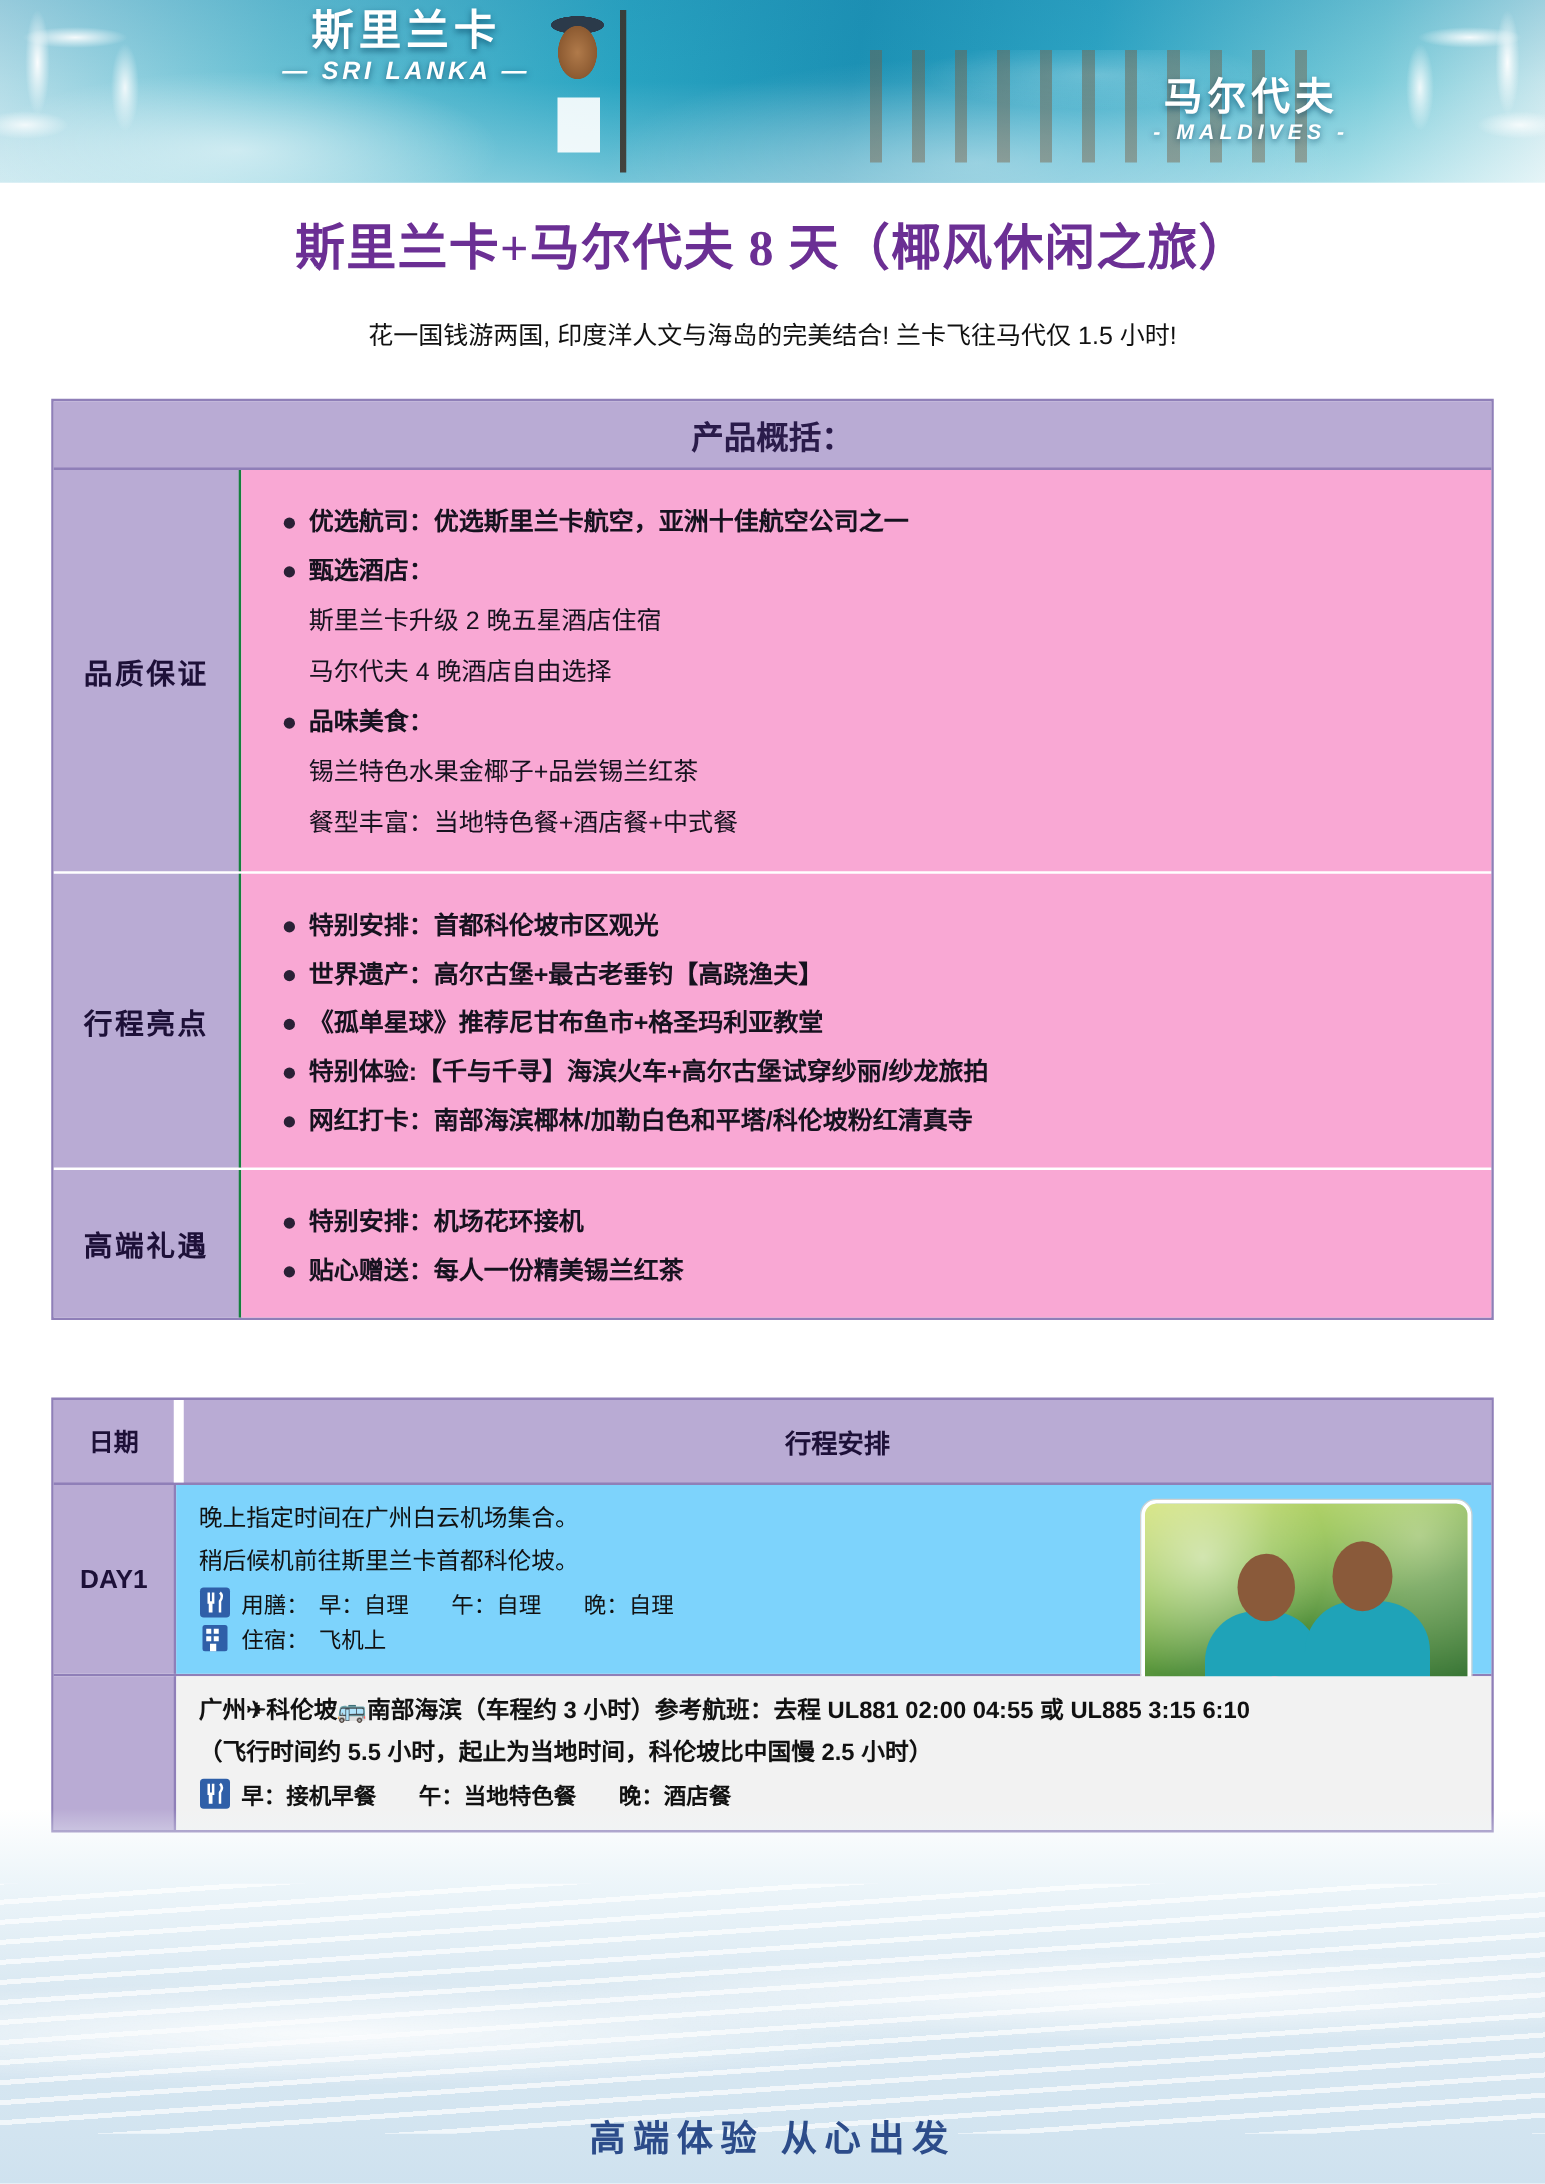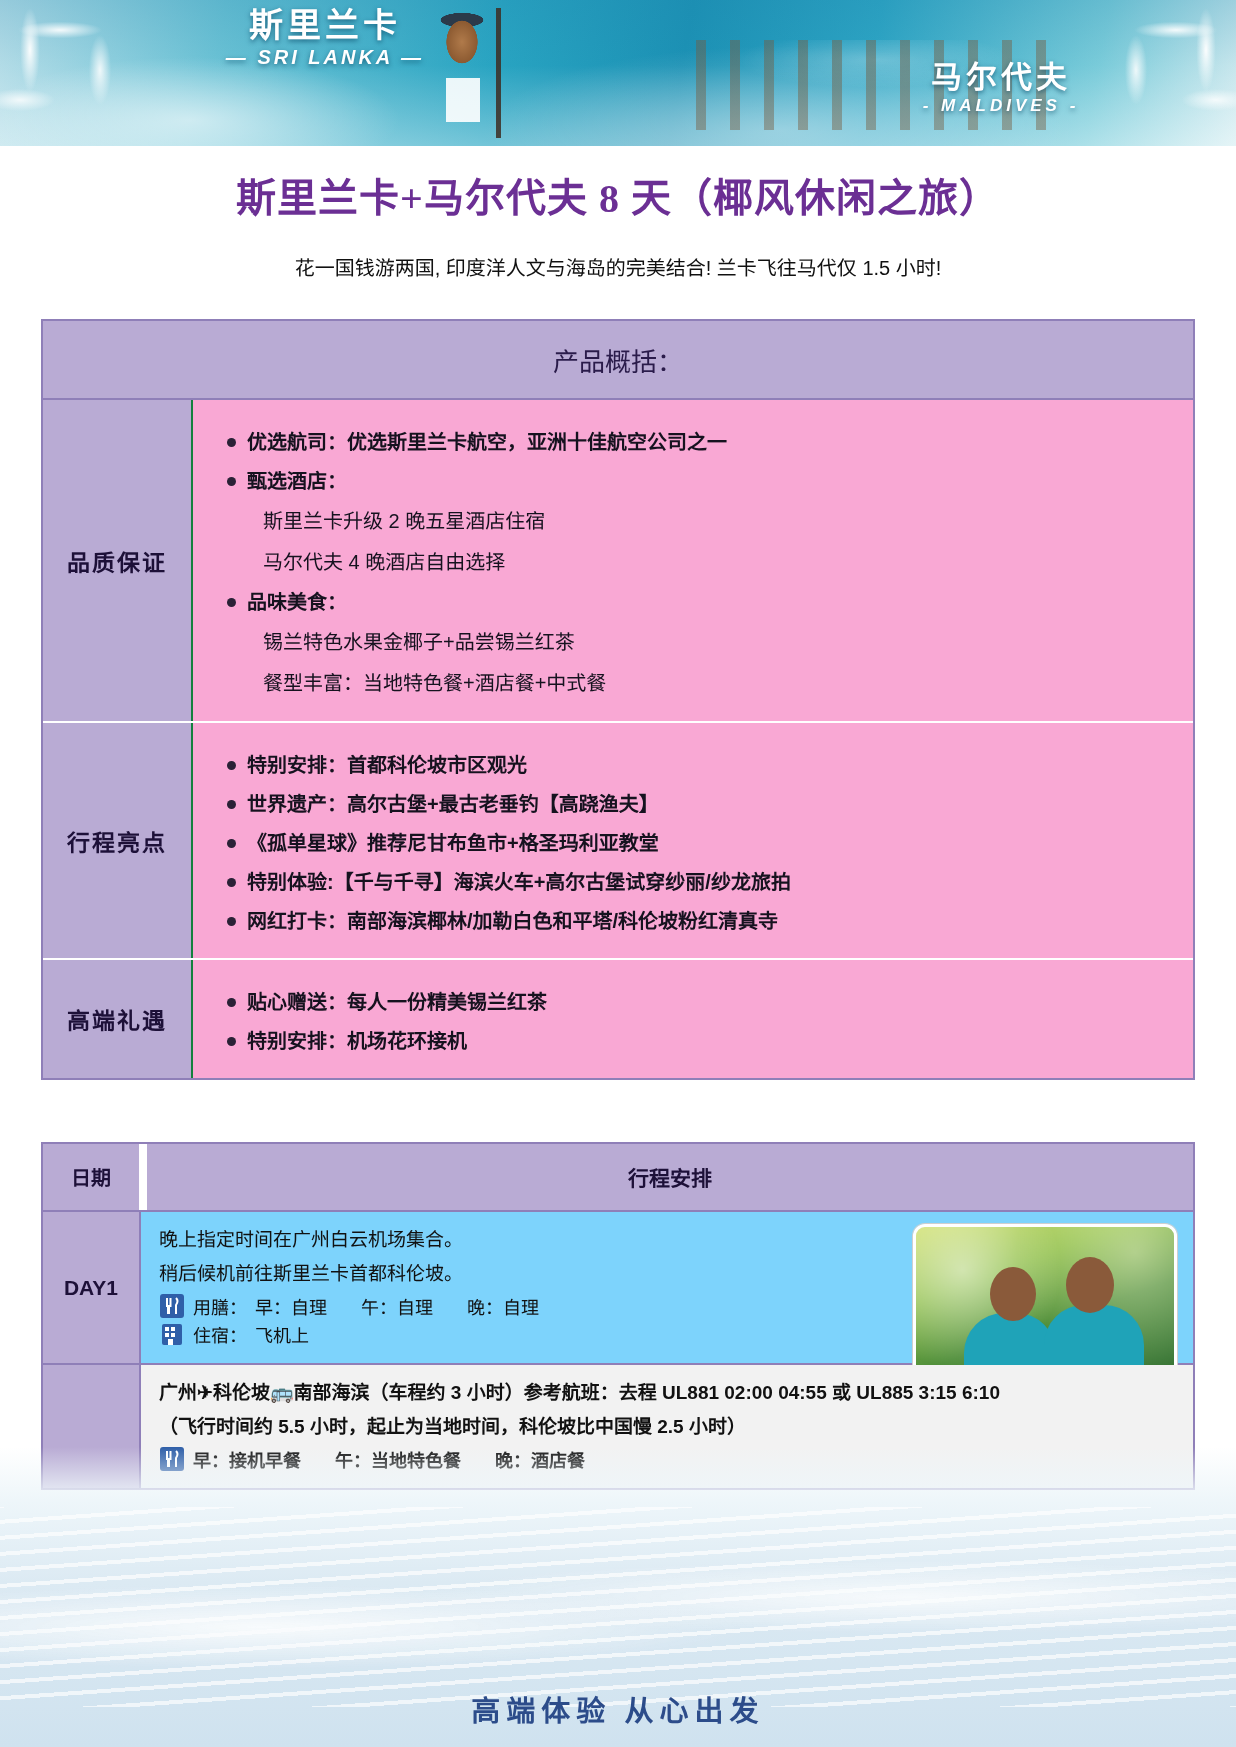--- a/index.html
+++ b/index.html
@@ -130,22 +130,22 @@
     width: 1150px;
     border: 2px solid #8f7fb8;
     border-collapse: collapse;
     background: #ffffff;
   }
   .overview .ov-head {
     background: #b9abd4;
     color: #2a1b4a;
     text-align: center;
     font-size: 26px;
-    font-weight: normal;
-    padding: 20px 0;
+    font-weight: bold;
+    padding: 8px 0;
     border-bottom: 2px solid #8f7fb8;
     font-family: "Liberation Serif", serif;
   }
   .ov-row {
     display: flex;
     border-bottom: 2px solid #ffffff;
   }
   .ov-row:last-child { border-bottom: 0; }
   .ov-label {
     width: 148px;
@@ -185,21 +185,21 @@
     top: 12px;
     width: 9px; height: 9px;
     border-radius: 50%;
     background: #2a2136;
   }
   .ov-body li b { font-weight: bold; }
   .ov-body .sub {
     font-size: 20px;
     line-height: 1.75;
     color: #16121f;
-    margin-left: 16px;
+    margin-left: 0;
   }
 
   
   .itin {
     margin: 62px auto 0 auto;
     width: 1150px;
     border: 2px solid #8f7fb8;
     border-collapse: collapse;
   }
   .itin-head {
@@ -384,22 +384,22 @@
         <li class="bulleted"><b>特别体验:【千与千寻】海滨火车+高尔古堡试穿纱丽/纱龙旅拍</b></li>
         <li class="bulleted"><b>网红打卡：南部海滨椰林/加勒白色和平塔/科伦坡粉红清真寺</b></li>
       </ul>
     </div>
   </div>
 
   <div class="ov-row">
     <div class="ov-label">高端礼遇</div>
     <div class="ov-body">
       <ul>
+        <li class="bulleted"><b>特别安排：机场花环接机</b></li>
         <li class="bulleted"><b>贴心赠送：每人一份精美锡兰红茶</b></li>
-        <li class="bulleted"><b>特别安排：机场花环接机</b></li>
       </ul>
     </div>
   </div>
 </div>
 
 <div class="itin">
   <div class="itin-head">
     <div class="c1">日期</div>
     <div class="c2">行程安排</div>
   </div>

